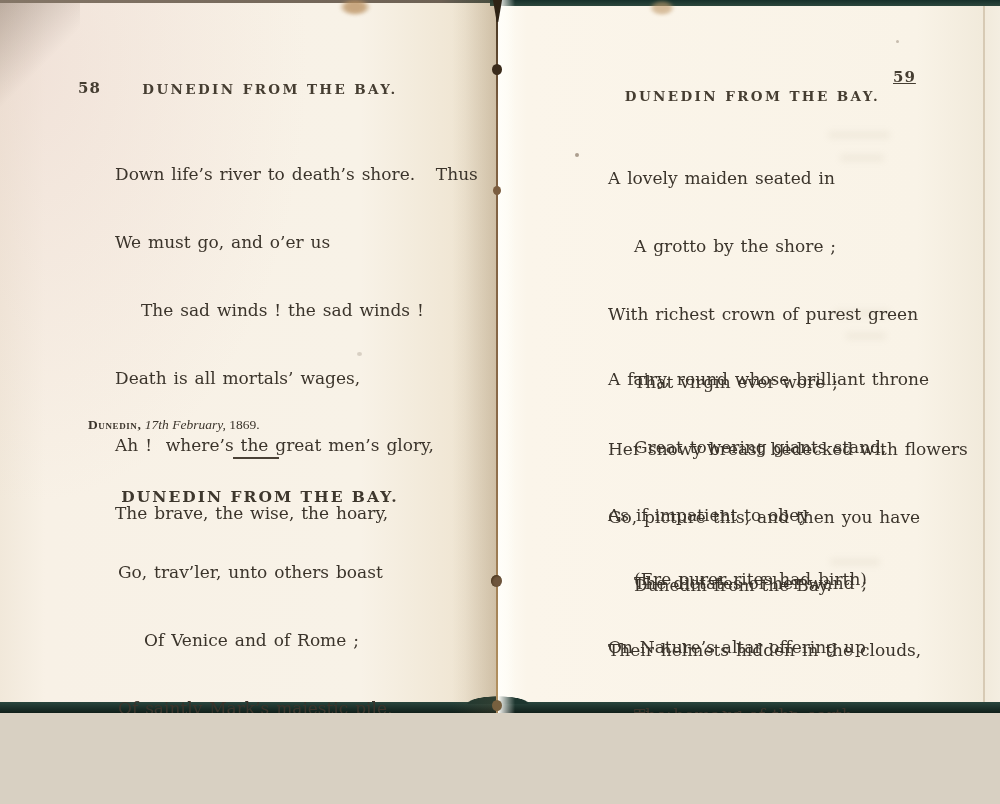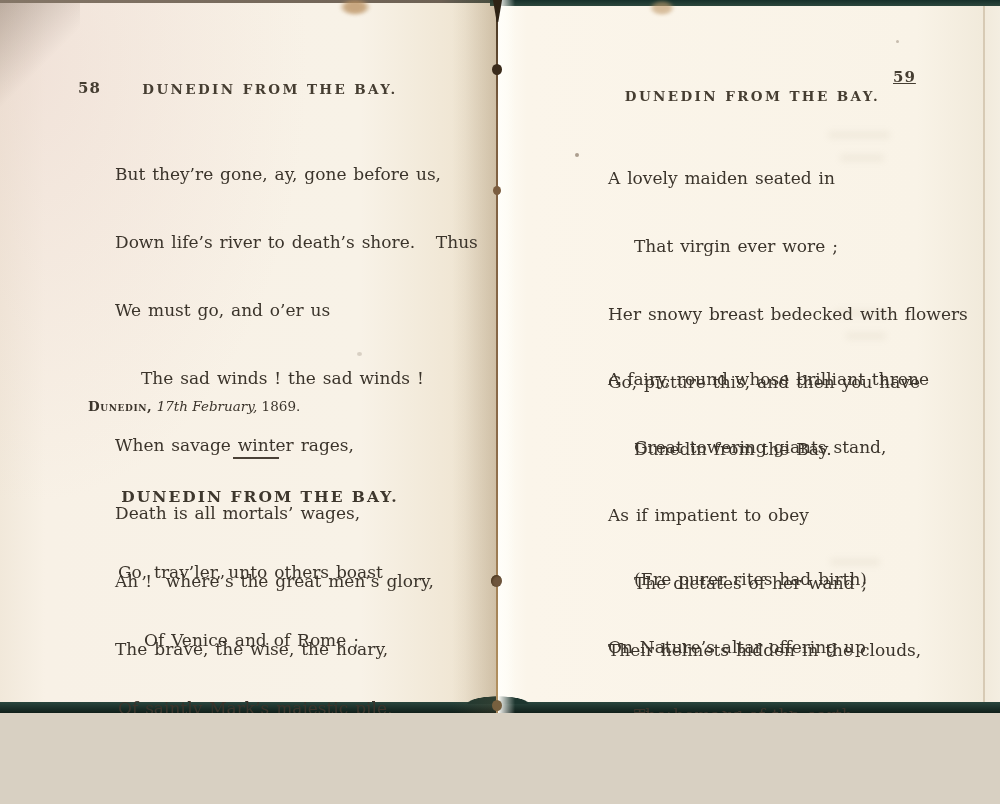--- a/index.html
+++ b/index.html
@@ -66,21 +66,21 @@
   .runhead{position:absolute;font-size:13.5px;font-weight:bold;letter-spacing:2.4px;color:#453d31;}
   .pagenum{position:absolute;font-size:15px;font-weight:bold;letter-spacing:1px;color:#453d31;}
   #lp-num{left:78px;top:79px;}
   #lp-head{left:120px;top:81px;width:300px;text-align:center;}
   #rp-head{left:605px;top:88px;width:295px;text-align:center;}
   #rp-num{left:893px;top:68px;text-decoration:underline;}
   .poem{position:absolute;font-size:17px;line-height:22.6px;white-space:pre;word-spacing:1.5px;color:#3b342b;}
   .line{height:22.6px;}
   .line.in{margin-left:26px;}
   #lp-poem1{left:115px;top:118px;}
-  #lp-dateline{position:absolute;left:88px;top:398px;font-size:13.5px;color:#3b342b;}
+  #lp-dateline{position:absolute;left:88px;top:417px;font-size:13.5px;color:#3b342b;font-family:Liberation Serif, serif;}
   .sc{font-variant:small-caps;letter-spacing:.6px;font-weight:bold;}
   .it{font-style:italic;}
   #divider{position:absolute;left:233px;top:457px;width:46px;height:2px;background:#4a4136;}
   #lp-title{position:absolute;left:110px;top:487px;width:300px;text-align:center;
     font-size:15.5px;font-weight:bold;letter-spacing:2px;color:#3e372d;}
   #lp-poem2{left:118px;top:516px;}
   #rp-stanza1{left:608px;top:122px;}
   #rp-stanza2{left:608px;top:323px;}
   #rp-stanza3{left:608px;top:523px;}
 </style>
@@ -117,25 +117,23 @@
   <div class="ghost ghost-1"></div>
   <div class="ghost ghost-2"></div>
   <div class="ghost ghost-3"></div>
   <div class="ghost ghost-4"></div>
   <div class="ghost ghost-5"></div>
 
   <div class="pagenum" id="lp-num">58</div>
   <div class="runhead" id="lp-head">DUNEDIN FROM THE BAY.</div>
 
   <div class="poem" id="lp-poem1">
-    <div class="line">But they’re gone, ay, gone before us,</div>
     <div class="line">Down life’s river to death’s shore.   Thus</div>
     <div class="line">We must go, and o’er us</div>
     <div class="line in">The sad winds ! the sad winds !</div>
-    <div class="line">When savage winter rages,</div>
     <div class="line">Death is all mortals’ wages,</div>
     <div class="line">Ah !  where’s the great men’s glory,</div>
     <div class="line">The brave, the wise, the hoary,</div>
     
     
     
   </div>
 
   <div id="lp-dateline">
     <span class="sc">Dunedin,</span>
@@ -155,20 +153,22 @@
     
     
     
   </div>
 
   <div class="runhead" id="rp-head">DUNEDIN FROM THE BAY.</div>
   <div class="pagenum" id="rp-num">59</div>
 
   <div class="poem" id="rp-stanza1">
     <div class="line">A lovely maiden seated in</div>
+    <div class="line in">A grotto by the shore ;</div>
+    <div class="line">With richest crown of purest green</div>
     <div class="line in">That virgin ever wore ;</div>
     <div class="line">Her snowy breast bedecked with flowers</div>
     <div class="line">Go, picture this, and then you have</div>
     <div class="line in">Dunedin from the Bay.</div>
   </div>
 
   <div class="poem" id="rp-stanza2">
     <div class="line">A fairy, round whose brilliant throne</div>
     <div class="line in">Great towering giants stand,</div>
     <div class="line">As if impatient to obey</div>

